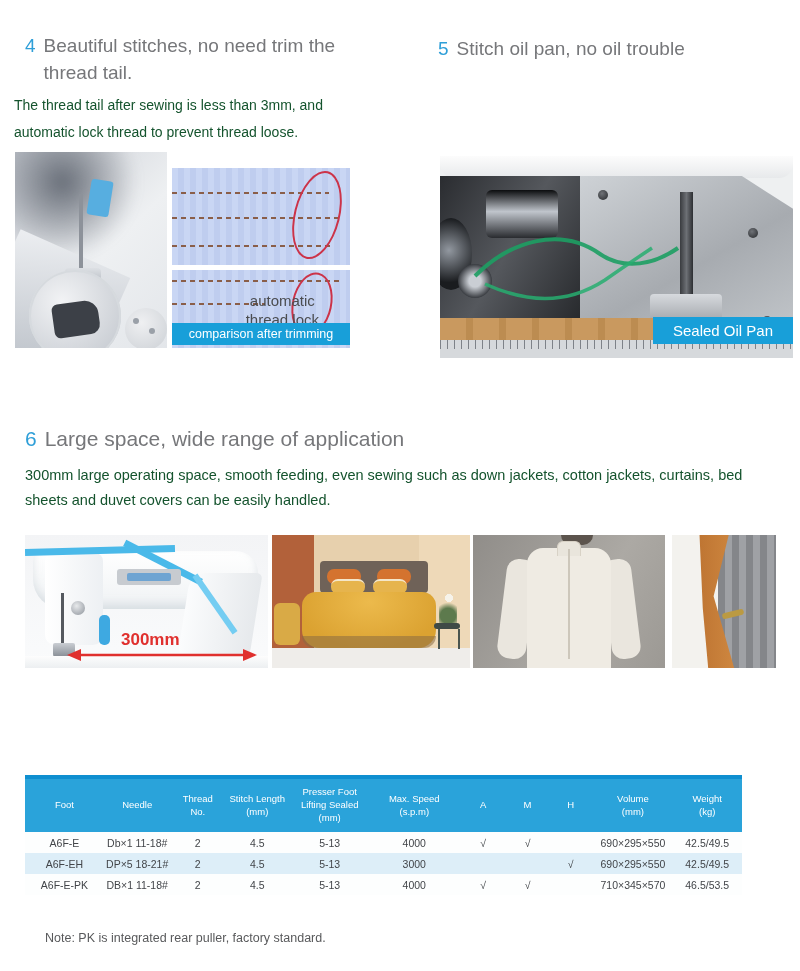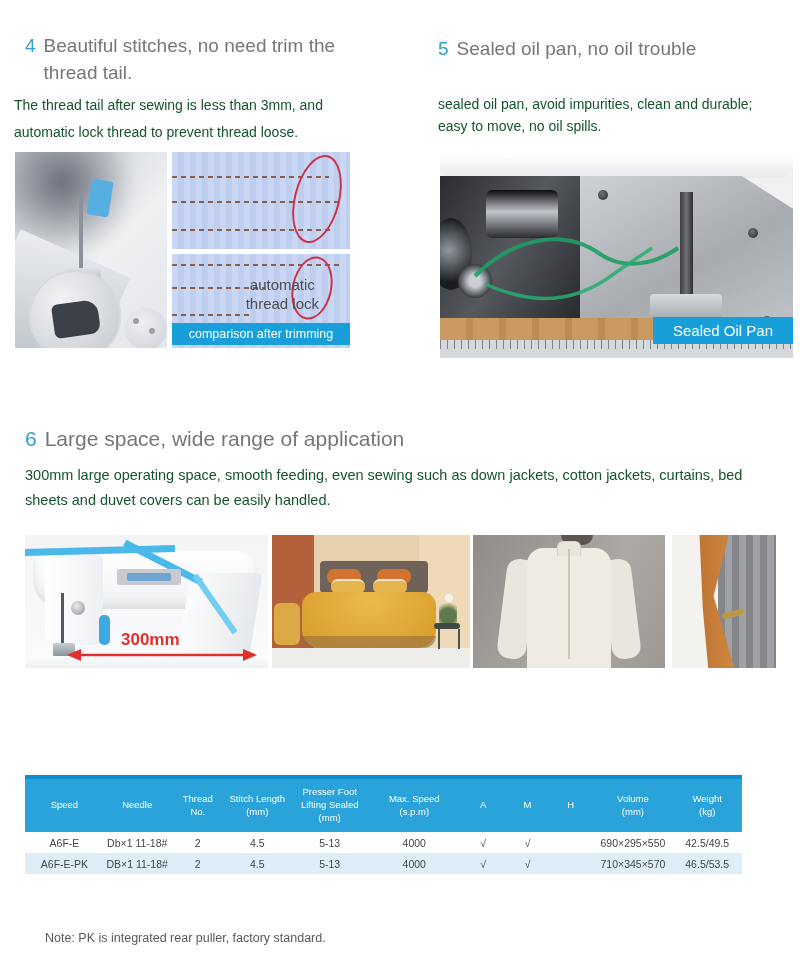--- a/index.html
+++ b/index.html
@@ -34,21 +34,21 @@
   .sf-photo{position:absolute;left:0;top:0;width:152px;height:100%;background:linear-gradient(135deg,#c9cdd4,#eef0f2 55%,#e3e6ea);}
   .sf-arm{position:absolute;left:-28px;top:-45px;width:150px;height:150px;background:radial-gradient(closest-side,#686e78,rgba(104,110,120,0));filter:blur(6px);}
   .sf-clamp{position:absolute;left:74px;top:28px;width:22px;height:36px;background:#57aee0;border-radius:3px;transform:rotate(9deg);}
   .sf-needlebar{position:absolute;left:64px;top:42px;width:4px;height:92px;background:#8d929a;}
   .sf-foot{position:absolute;left:50px;top:116px;width:36px;height:28px;background:linear-gradient(#dde0e4,#969da6);border-radius:4px 4px 9px 9px;}
   .sf-plate{position:absolute;left:-26px;top:96px;width:120px;height:130px;background:linear-gradient(160deg,#eceef1,#b4bac2);transform:rotate(24deg);}
   .sf-bobbin{position:absolute;left:14px;top:118px;width:92px;height:92px;border-radius:50%;background:radial-gradient(circle at 36% 34%,#f2f3f5,#bfc4cb);box-shadow:inset 0 0 0 2px #d6dade;}
   .sf-bobbin-cut{position:absolute;left:38px;top:150px;width:46px;height:34px;background:#3c4047;border-radius:6px 14px 10px 6px;transform:rotate(-8deg);}
   .sf-disc{position:absolute;left:110px;top:156px;width:42px;height:42px;border-radius:50%;background:radial-gradient(circle at 40% 35%,#eff0f2,#ccd0d5);}
   .sf-disc i{position:absolute;width:6px;height:6px;border-radius:50%;background:#9aa0a8;display:block;}
-  .fabric{position:absolute;left:157px;right:8px;background:repeating-linear-gradient(90deg,#c9d6f4 0 6px,#bfcdef 6px 12px);}
+  .fabric{position:absolute;left:157px;right:8px;background:repeating-linear-gradient(90deg,#c9d6f4 0 6px,#bfcdef 6px 12px);margin-top:16px;}
   #sf-fab-top{top:0;height:97px;}
   #sf-fab-bot{top:102px;bottom:0;}
   .stitch{position:absolute;height:2px;background:repeating-linear-gradient(90deg,#8a5e49 0 5px,rgba(0,0,0,0) 5px 9px);}
   .red-ellipse{position:absolute;border:2px solid #cc3349;border-radius:50%;}
   .sf-label{position:absolute;left:30%;top:22px;width:64%;text-align:center;color:#4b4d50;font-size:15px;line-height:1.25;}
   .blue-banner{position:absolute;background:var(--accent);color:#fff;display:flex;align-items:center;justify-content:center;}
   #sf-banner{left:0;right:0;bottom:3px;height:22px;font-size:12.5px;}
 
   
   #fig-oilpan{left:440px;top:156px;width:353px;height:202px;background:#eef0f1;}
@@ -138,23 +138,22 @@
 <div class="page">
 
   <h2 class="abs sec-title" id="s4-title">
     <span class="num">4</span>
     <span>Beautiful stitches, no need trim the thread tail.</span>
   </h2>
   <p class="abs sec-body" id="s4-body">The thread tail after sewing is less than 3mm, and automatic lock thread to prevent thread loose.</p>
 
   <h2 class="abs sec-title" id="s5-title">
     <span class="num">5</span>
-    <span>Sealed oil pan, no oil trouble</span>
+    <span>Stitch oil pan, no oil trouble</span>
   </h2>
-  <p class="abs sec-body" id="s5-body">sealed oil pan, avoid impurities, clean and durable; easy to move, no oil spills.</p>
 
   <figure id="fig-stitch">
     <div class="sf-photo">
       <span class="sf-arm"></span>
       <span class="sf-plate"></span>
       <span class="sf-clamp"></span>
       <span class="sf-needlebar"></span>
       <span class="sf-foot"></span>
       <span class="sf-bobbin"></span>
       <span class="sf-bobbin-cut"></span>
@@ -274,21 +273,21 @@
           <col style="width: 11.2%;">
           <col style="width: 12.4%;">
           <col style="width: 6.8%;">
           <col style="width: 5.6%;">
           <col style="width: 6.4%;">
           <col style="width: 11%;">
           <col style="width: 9.7%;">
         </colgroup>
       <thead>
           <tr>
-            <th>Speed</th>
+            <th>Foot</th>
             <th>Needle</th>
             <th>Thread
 No.</th>
             <th>Stitch Length
 (mm)</th>
             <th>Presser Foot
 Lifting Sealed
 (mm)</th>
             <th>Max. Speed
 (s.p.m)</th>
@@ -309,20 +308,33 @@
             <td>4.5</td>
             <td>5-13</td>
             <td>4000</td>
             <td>√</td>
             <td>√</td>
             <td></td>
             <td>690×295×550</td>
             <td>42.5/49.5</td>
           </tr>
           <tr>
+            <td>A6F-EH</td>
+            <td>DP×5 18-21#</td>
+            <td>2</td>
+            <td>4.5</td>
+            <td>5-13</td>
+            <td>3000</td>
+            <td></td>
+            <td></td>
+            <td>√</td>
+            <td>690×295×550</td>
+            <td>42.5/49.5</td>
+          </tr>
+          <tr>
             <td>A6F-E-PK</td>
             <td>DB×1 11-18#</td>
             <td>2</td>
             <td>4.5</td>
             <td>5-13</td>
             <td>4000</td>
             <td>√</td>
             <td>√</td>
             <td></td>
             <td>710×345×570</td>

